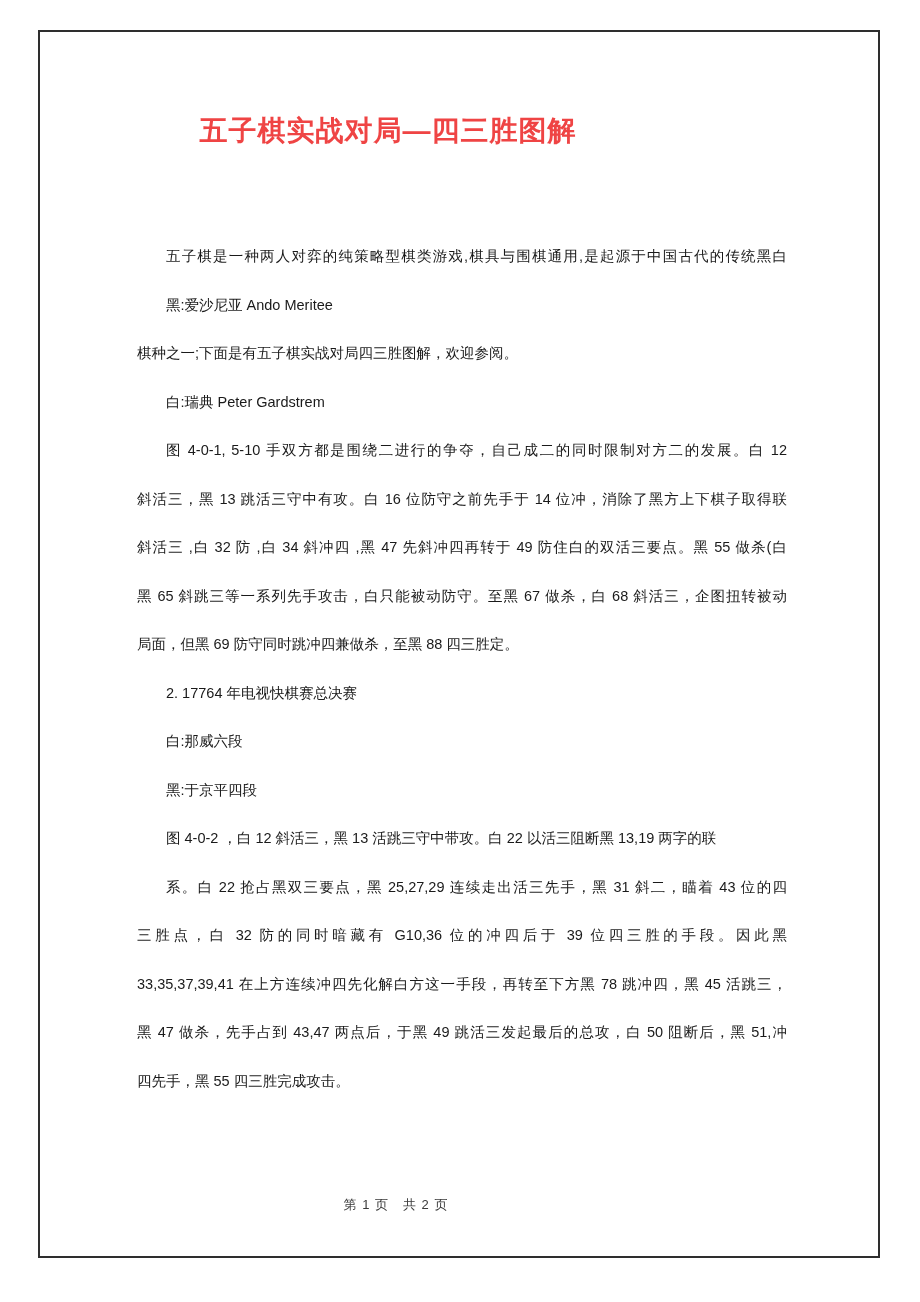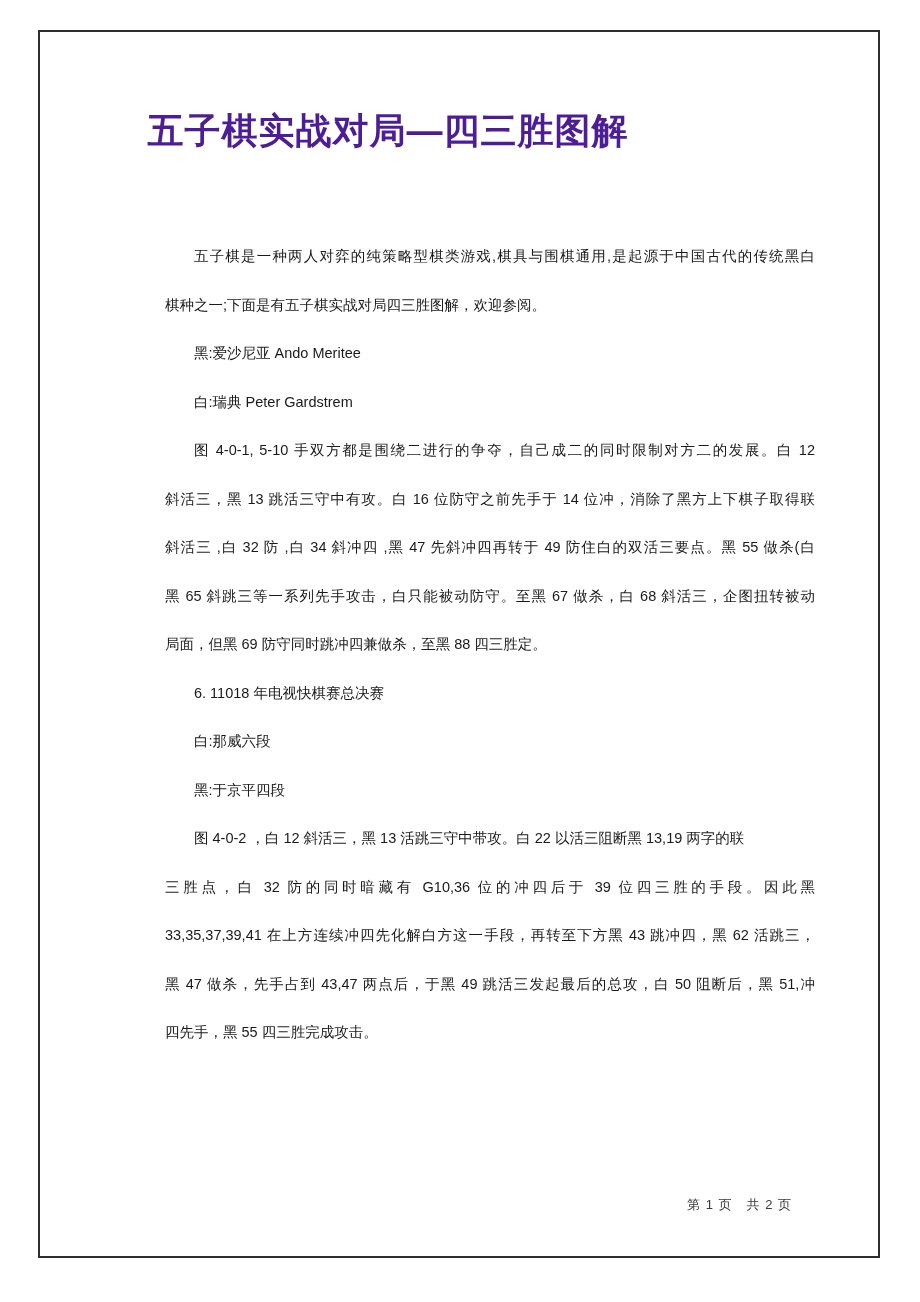--- a/index.html
+++ b/index.html
@@ -16,74 +16,74 @@
     width: 842px; height: 1228px;
     border: 2px solid #2e2e2e;
     background: #ffffff;
     box-sizing: border-box;
   }
   .doc-title {
     position: absolute;
     left: 0; top: 112px;
     width: 776px;
     text-align: center;
-    font-size: 36px;
+    font-size: 28px;
     font-weight: bold;
     line-height: 38px;
-    color: #4c1d95;
+    color: #ef4444;
     letter-spacing: 1px;
   }
   .doc-body {
     position: absolute;
     left: 137px; top: 232px;
     width: 650px;
-    margin-left: 28px;
   }
   .line {
     font-size: 14.5px;
     line-height: 48.5px;
     height: 48.5px;
     color: #1a1a1a;
     text-align: justify;
     text-align-last: justify;
     overflow: hidden;
     white-space: normal;
   }
   .line.indent { text-indent: 2em; }
   .line.last { text-align-last: left; }
   .page-footer {
     position: absolute;
     left: 0; top: 1196px;
     width: 792px;
-    text-align: right;
+    text-align: center;
     font-size: 13px;
     color: #3a3a3a;
     letter-spacing: 1px;
   }
 </style>
 </head>
 <body>
 
 <div class="page-border"></div>
 
 <div class="doc-title">五子棋实战对局—四三胜图解</div>
 
 <div class="doc-body">
     <div class="line indent">五子棋是一种两人对弈的纯策略型棋类游戏,棋具与围棋通用,是起源于中国古代的传统黑白</div>
+    <div class="line indent last">黑:爱沙尼亚 Ando Meritee</div>
     <div class="line last">棋种之一;下面是有五子棋实战对局四三胜图解，欢迎参阅。</div>
-    <div class="line indent last">黑:爱沙尼亚 Ando Meritee</div>
     <div class="line indent last">白:瑞典 Peter Gardstrem</div>
     <div class="line indent">图 4-0-1, 5-10 手双方都是围绕二进行的争夺，自己成二的同时限制对方二的发展。白 12</div>
     <div class="line">斜活三，黑 13 跳活三守中有攻。白 16 位防守之前先手于 14 位冲，消除了黑方上下棋子取得联</div>
     <div class="line">斜活三 ,白 32 防 ,白 34 斜冲四 ,黑 47 先斜冲四再转于 49 防住白的双活三要点。黑 55 做杀(白</div>
     <div class="line">黑 65 斜跳三等一系列先手攻击，白只能被动防守。至黑 67 做杀，白 68 斜活三，企图扭转被动</div>
     <div class="line last">局面，但黑 69 防守同时跳冲四兼做杀，至黑 88 四三胜定。</div>
-    <div class="line indent last">6. 11018 年电视快棋赛总决赛</div>
+    <div class="line indent last">2. 17764 年电视快棋赛总决赛</div>
     <div class="line indent last">白:那威六段</div>
     <div class="line indent last">黑:于京平四段</div>
     <div class="line indent last">图 4-0-2 ，白 12 斜活三，黑 13 活跳三守中带攻。白 22 以活三阻断黑 13,19 两字的联</div>
+    <div class="line indent">系。白 22 抢占黑双三要点，黑 25,27,29 连续走出活三先手，黑 31 斜二，瞄着 43 位的四</div>
     <div class="line">三胜点，白 32 防的同时暗藏有 G10,36 位的冲四后于 39 位四三胜的手段。因此黑</div>
-    <div class="line">33,35,37,39,41 在上方连续冲四先化解白方这一手段，再转至下方黑 43 跳冲四，黑 62 活跳三，</div>
+    <div class="line">33,35,37,39,41 在上方连续冲四先化解白方这一手段，再转至下方黑 78 跳冲四，黑 45 活跳三，</div>
     <div class="line">黑 47 做杀，先手占到 43,47 两点后，于黑 49 跳活三发起最后的总攻，白 50 阻断后，黑 51,冲</div>
     <div class="line last">四先手，黑 55 四三胜完成攻击。</div>
   </div>
 
 <div class="page-footer">第 1 页　共 2 页</div>
 
 </body></html>

